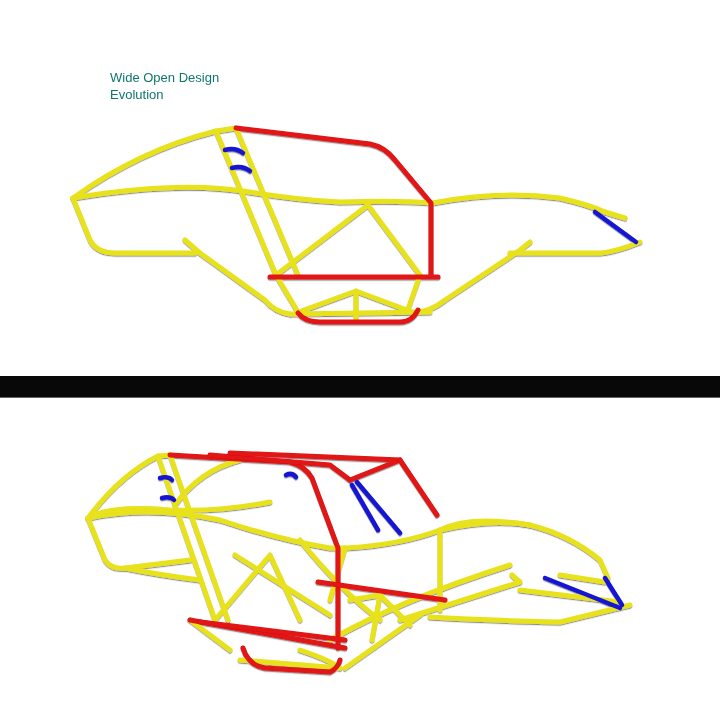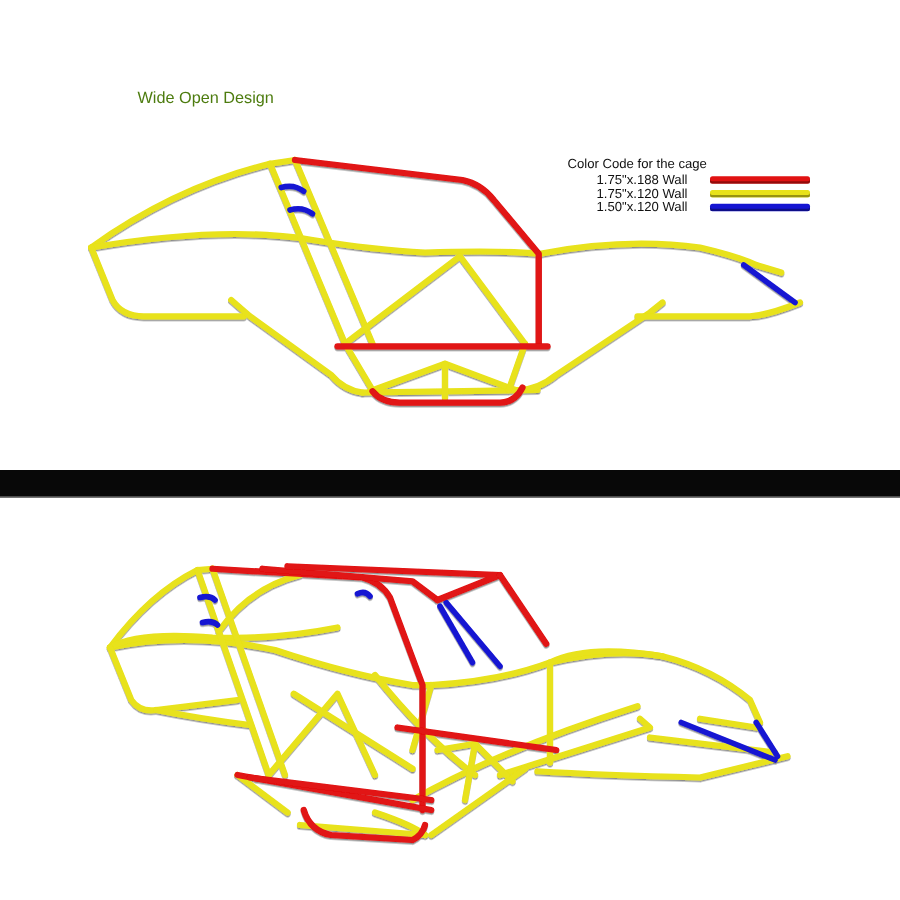--- a/index.html
+++ b/index.html
@@ -4,21 +4,21 @@
 <style>
   html, body { margin: 0; padding: 0; background: #ffffff; }
   body { width: 720px; height: 720px; position: relative; overflow: hidden;
          font-family: "Liberation Sans", sans-serif; }
   .panel { position: absolute; left: 0; width: 720px; }
   #top-panel { top: 0; height: 376px; }
   #divider { position: absolute; left: 0; top: 376px; width: 720px; height: 21px; background: #080808;
              border-bottom: 1px solid #666; }
   #bottom-panel { top: 398px; height: 322px; }
   svg { position: absolute; left: 0; top: 0; }
-  .title-block { position: absolute; left: 110px; top: 69px; font-size: 13px; line-height: 17px; color: #4d7c0f; }
+  .title-block { position: absolute; left: 110px; top: 69px; font-size: 13px; line-height: 17px; color: #0f766e; }
   .title-block div { white-space: nowrap; }
   .legend { position: absolute; left: 454px; top: 125px; width: 210px; font-size: 10.5px; color: #111; }
   .legend-title { margin-bottom: 1px; white-space: nowrap; }
   .legend-row { display: flex; align-items: center; height: 11px; }
   .legend-label { width: 114px; text-align: right; padding-right: 18px; box-sizing: border-box; white-space: nowrap; }
   .legend-swatch { width: 80px; height: 6px; border-radius: 2px; box-shadow: inset 0 -2px 0 rgba(0,0,0,0.35); }
 </style>
 </head>
 <body>
 
@@ -58,37 +58,23 @@
       <g stroke="#e11212" stroke-width="5">
         <path d="M236,128 L370,144 Q385,147 395,160 L431,203 L431,276"></path>
         <path d="M270,277 L438,277"></path>
         <path d="M298,313 Q305,322 320,322 L400,322 Q412,322 418,310"></path>
       </g>
     </g>
   </svg>
 
   <div class="title-block">
     <div>Wide Open Design</div>
+    <div>Evolution</div>
   </div>
 
-  <div class="legend">
-    <div class="legend-title">Color Code for the cage</div>
-    <div class="legend-row">
-      <span class="legend-label">1.75"x.188 Wall</span>
-      <span class="legend-swatch" style="background:#e11212"></span>
-    </div>
-    <div class="legend-row">
-      <span class="legend-label">1.75"x.120 Wall</span>
-      <span class="legend-swatch" style="background:#e8e21a"></span>
-    </div>
-    <div class="legend-row">
-      <span class="legend-label">1.50"x.120 Wall</span>
-      <span class="legend-swatch" style="background:#1414d2"></span>
-    </div>
-  </div>
 </div>
 
 <div id="divider"></div>
 
 <div class="panel" id="bottom-panel">
   <svg width="720" height="322" viewBox="0 398 720 322">
     <defs>
       <filter id="sh2" x="-5%" y="-5%" width="110%" height="110%">
         <feDropShadow dx="0" dy="1.2" stdDeviation="0.6" flood-color="#000" flood-opacity="0.45"></feDropShadow>
       </filter>

